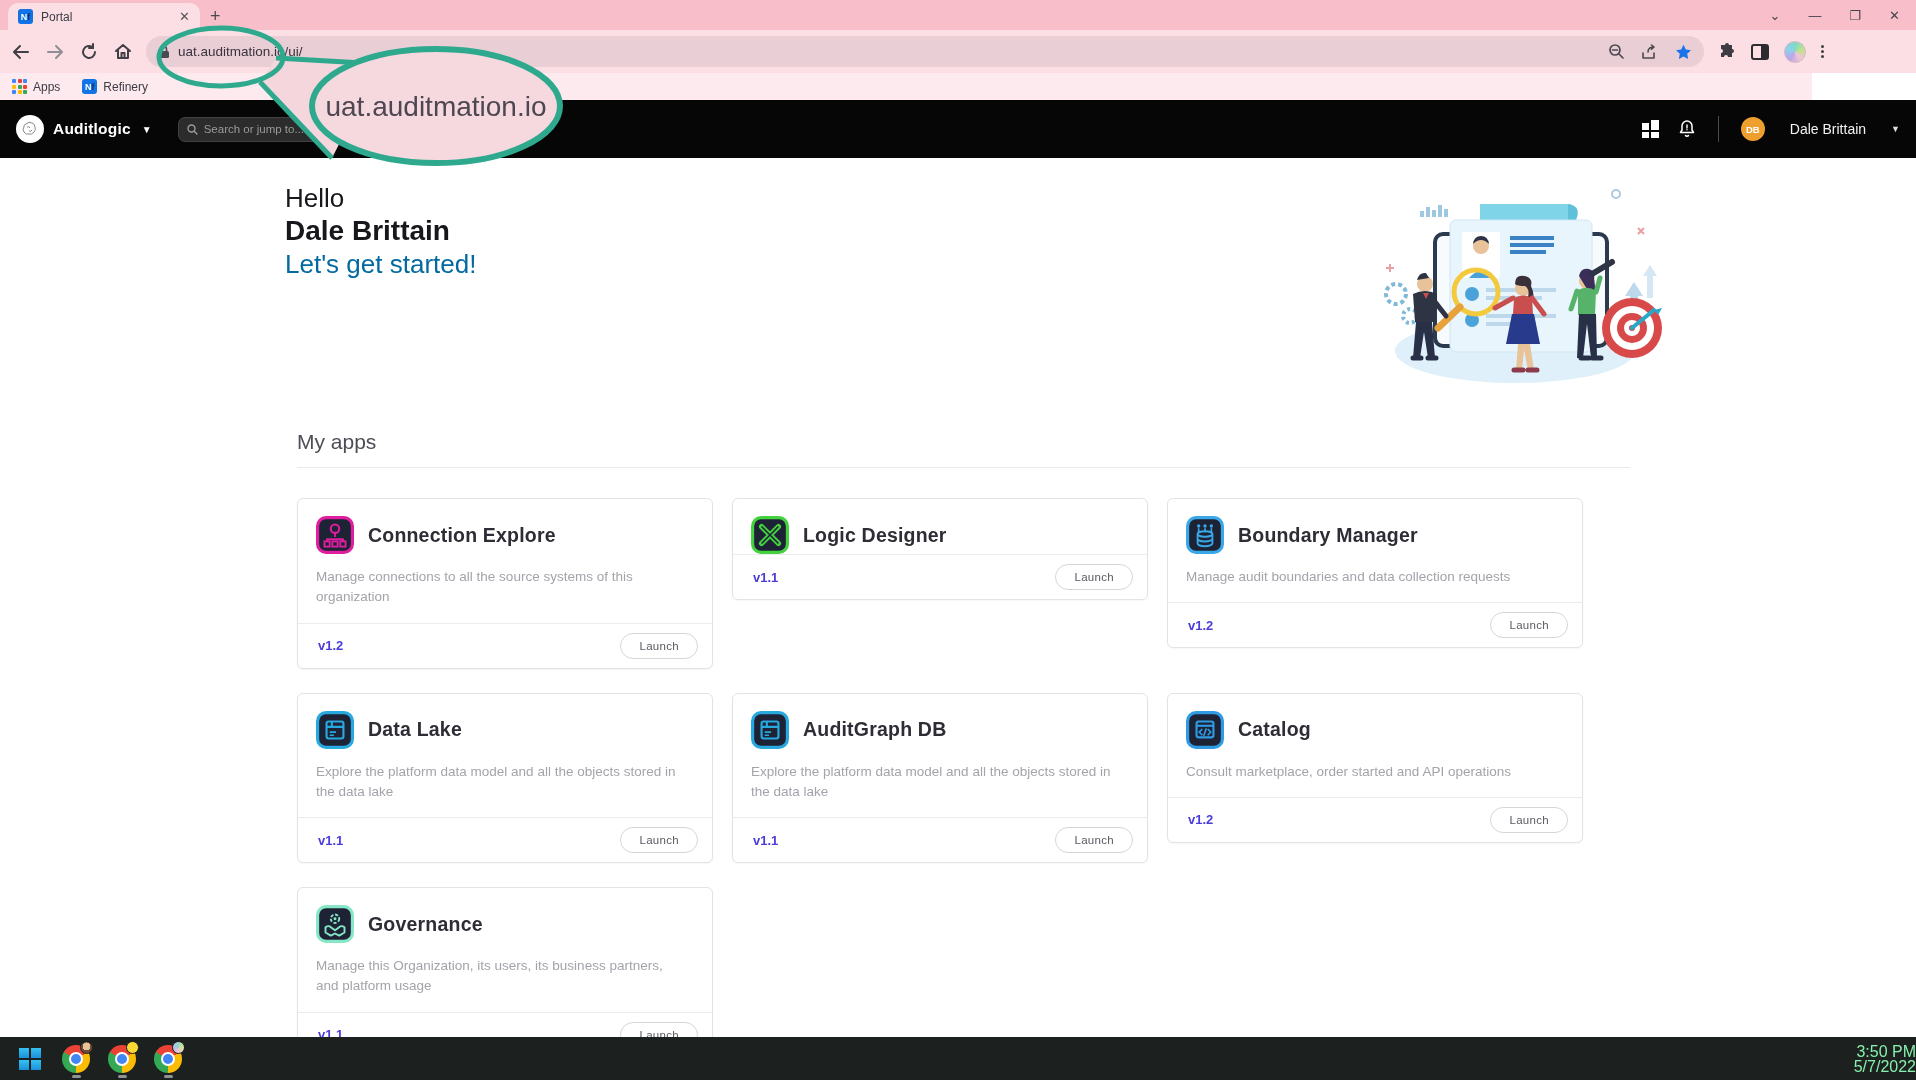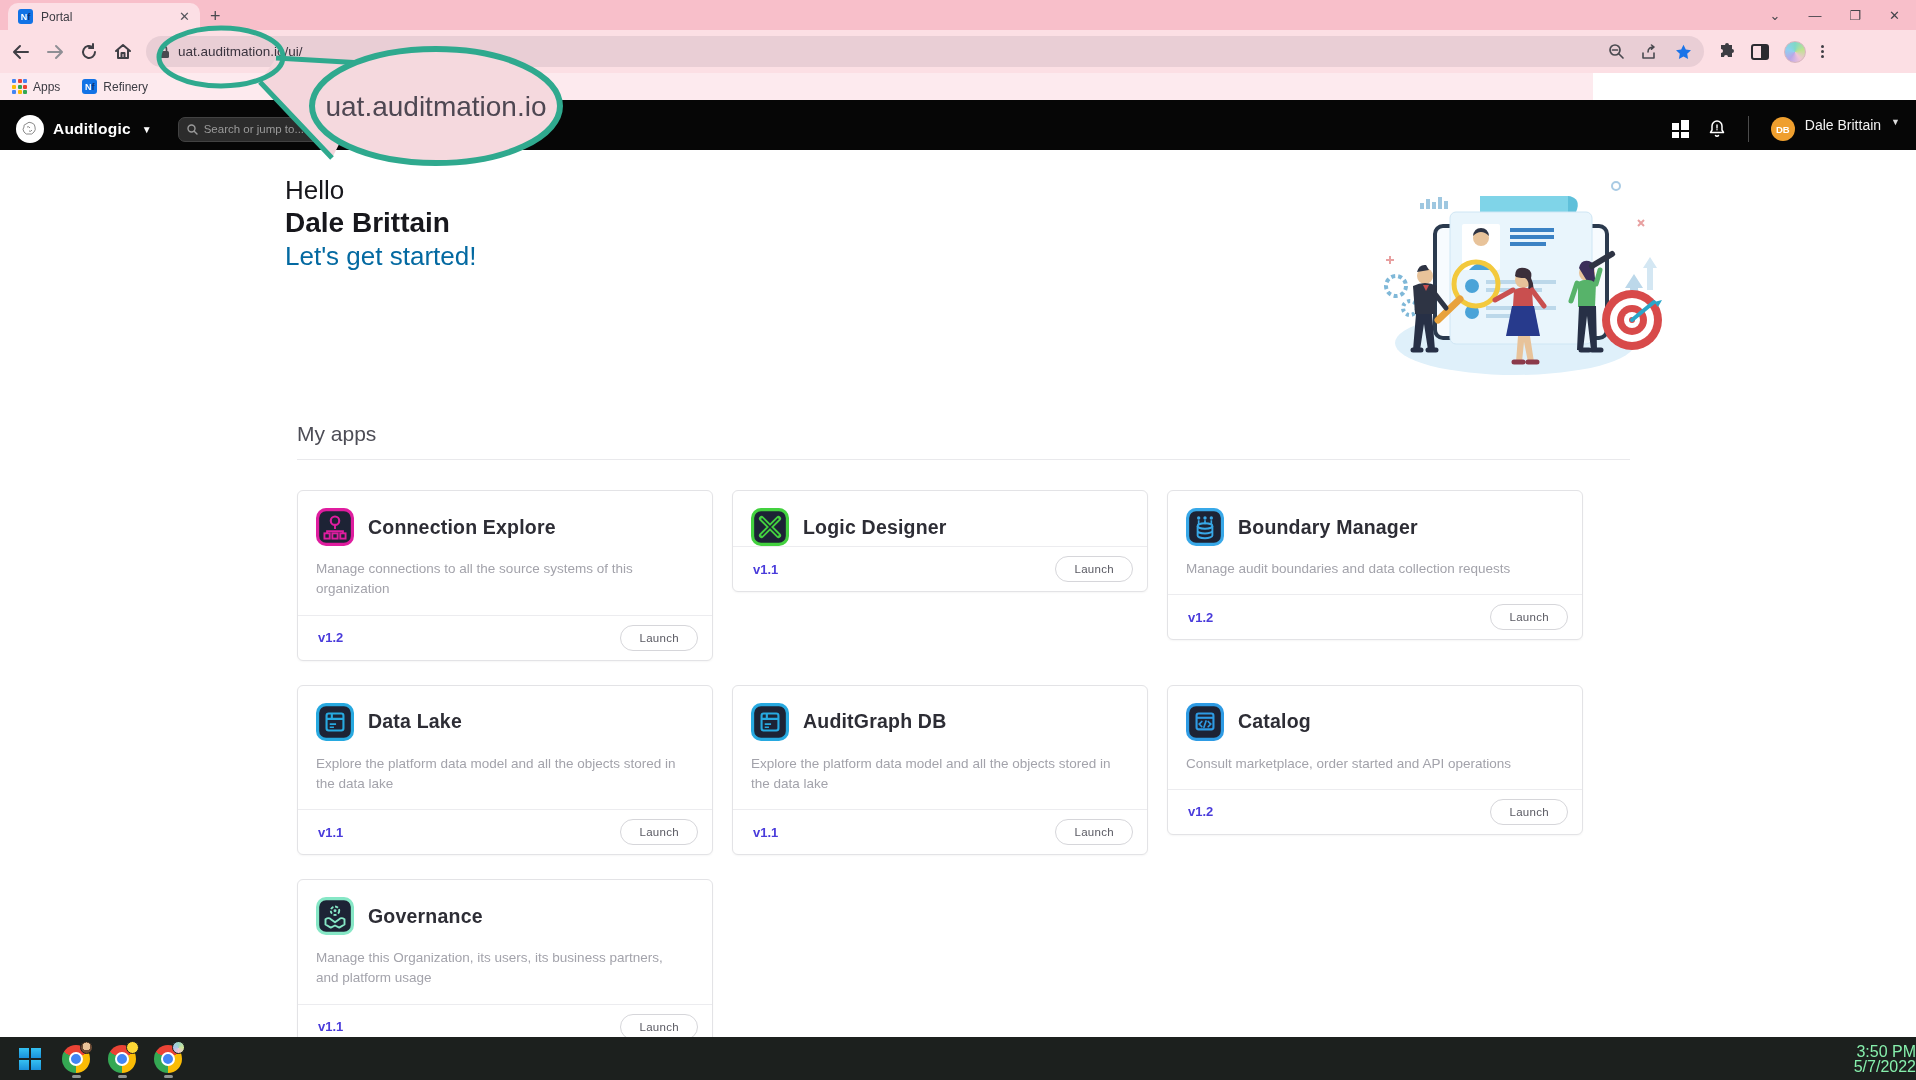--- a/index.html
+++ b/index.html
@@ -26,49 +26,49 @@
   .urlbar { position:relative; height:31px; width:1558px; background:#e9ced5; border-radius:16px;
             display:flex; align-items:center; padding:0 12px; gap:8px; }
   .url-text { font-size:13.5px; color:#3a333e; flex:1; }
   .urlbar-icons { display:flex; align-items:center; gap:16px; }
   .chrome-right { display:flex; align-items:center; gap:15px; padding:0 14px; }
   .profile-avatar { width:22px; height:22px; border-radius:50%;
       background:conic-gradient(#7fd8c8,#bde38f,#f2c4d8,#b9a7e8,#8fd0f0,#7fd8c8); border:1px solid #d9b7bf; }
   .dots { display:flex; flex-direction:column; gap:2px; }
   .dots span { width:3px; height:3px; border-radius:50%; background:#3f3f45; }
 
-  .bookmarks { position:absolute; left:0; top:73px; width:1593px; height:27px; background:#fdeaee;
+  .bookmarks { position:absolute; left:0; top:73px; width:1812px; height:27px; background:#fdeaee;
                display:flex; align-items:center; gap:22px; padding:0 12px; }
   .bm { display:flex; align-items:center; gap:6px; font-size:12px; color:#3c3c43; }
   .apps-grid { display:grid; grid-template-columns:repeat(3,4px); grid-gap:1.5px; }
   .apps-grid span { width:4px; height:4px; border-radius:1px; }
 
   
   .appbar { position:absolute; left:0; top:100px; width:1916px; height:58px; background:#060606;
             display:flex; align-items:center; padding:0 16px; }
   .brand { display:flex; align-items:center; gap:9px; }
   .brand-logo { width:28px; height:28px; border-radius:50%; background:#fff; display:flex;
                 align-items:center; justify-content:center; }
   .brand-name { color:#fff; font-size:15.5px; font-weight:bold; letter-spacing:.2px;text-align:right; }
   .brand-caret { color:#fff; font-size:10px; margin-left:2px; }
   .appbar-search { margin-left:26px; width:168px; height:25px; background:#2c2c2c; border:1px solid #424242;
                    border-radius:7px; display:flex; align-items:center; padding:0 8px; gap:6px; }
   .appbar-search input { background:transparent; border:none; outline:none; color:#bdbdbd;
                          font-size:11.5px; width:120px; font-family:"Liberation Sans",sans-serif; }
   .appbar-search input::placeholder { color:#9a9a9a; }
   .appbar-right { margin-left:auto; display:flex; align-items:center; gap:18px; }
   .vdivider { width:1px; height:26px; background:#4b4b4b; margin:0 4px; }
-  .user-chip { display:flex; align-items:flex-start; gap:10px; }
+  .user-chip { display:flex; align-items:center; gap:25px; }
   .user-avatar { width:24px; height:24px; border-radius:50%; background:#ef9f2e; color:#fff;
                  font-size:9.5px; font-weight:bold; display:flex; align-items:center; justify-content:center; }
   .user-name { color:#f2f2f2; font-size:14px; }
   .user-caret { color:#ddd; font-size:9px; }
 
   
-  .main { position:absolute; left:0; top:150px; width:1916px; height:879px; background:#fff; }
+  .main { position:absolute; left:0; top:158px; width:1916px; height:879px; background:#fff; }
   .hero { position:absolute; left:285px; top:24px; }
   .hero .h1 { font-size:26px; color:#17171c; font-weight:500; line-height:32px; }
   .hero .h2 { font-size:28px; color:#17171c; font-weight:600; line-height:33px; }
   .hero .h3 { font-size:26px; color:#0369a1; font-weight:500; line-height:32px; margin-top:1px; }
   .hero-illustration { position:absolute; left:1380px; top:18px; }
 
   .sections { position:absolute; left:297px; top:272px; width:1333px; }
   .section-head { font-size:21px; font-weight:400; color:#4d4d56; padding-bottom:13px;
                   border-bottom:1px solid #e9e9ec; }
   .cards { margin-top:30px; display:grid; grid-template-columns:repeat(3,416px); column-gap:19px;

